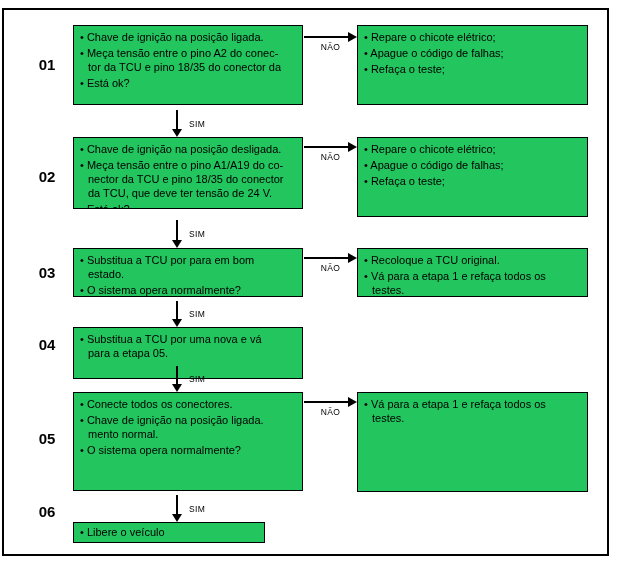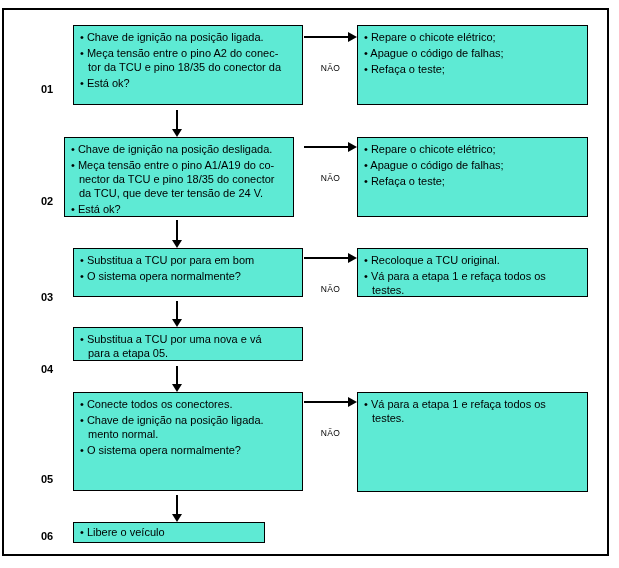--- a/index.html
+++ b/index.html
@@ -16,46 +16,44 @@
     position: absolute;
     left: 2px; top: 8px;
     width: 607px; height: 548px;
     border: 2px solid #000;
     box-sizing: border-box;
   }
   .step-num {
     position: absolute;
     left: 28px; width: 38px;
     text-align: center;
-    font-size: 11px;
+    font-size: 15px;
     font-weight: bold;
     line-height: 14px;
-    margin-top: 24px;
   }
   .box {
     position: absolute;
     box-sizing: border-box;
-    background: #5eead4;
+    background: #22c55e;
     border: 1px solid #000;
     padding: 4px 3px 0 6px;
     overflow: hidden;
   }
   .ln {
     font-size: 11px;
     line-height: 14px;
     white-space: nowrap;
   }
   .ln.cont { padding-left: 8px; }
   .ln.b:not(:first-child) { margin-top: 2px; }
   .lbl {
     font-size: 8.5px;
     letter-spacing: 0.3px;
     white-space: nowrap;
     color: #000;
-    margin-top: 21px;
   }
   .harrow { position: absolute; height: 18px; }
   .harrow .hline {
     position: absolute; left: 0; top: 0;
     width: calc(100% - 7px); height: 2px;
     background: #000;
   }
   .harrow .hhead {
     position: absolute; right: 0; top: -4px;
     width: 0; height: 0;
@@ -108,21 +106,21 @@
       <div class="ln b">• Apague o código de falhas;</div>
       <div class="ln b">• Refaça o teste;</div>
     </div>
   <div class="varrow" style="left:172px;top:110px;height:27px">
     <div class="vline"></div>
     <div class="vhead"></div>
     <div class="lbl">SIM</div>
   </div>
 
   <div class="step-num" style="top:170px">02</div>
-  <div class="box" style="left:64px;top:137px;width:230px;height:80px">
+  <div class="box" style="left:73px;top:137px;width:230px;height:72px">
       <div class="ln b">• Chave de ignição na posição desligada.</div>
       <div class="ln b">• Meça tensão entre o pino A1/A19 do co-</div>
       <div class="ln cont">nector da TCU e pino 18/35 do conector</div>
       <div class="ln cont">da TCU, que deve ter tensão de 24 V.</div>
       <div class="ln b">• Está ok?</div>
     </div>
   <div class="harrow" style="left:304px;top:146px;width:53px">
     <div class="hline"></div>
     <div class="hhead"></div>
     <div class="lbl">NÃO</div>
@@ -134,50 +132,51 @@
     </div>
   <div class="varrow" style="left:172px;top:220px;height:28px">
     <div class="vline"></div>
     <div class="vhead"></div>
     <div class="lbl">SIM</div>
   </div>
 
   <div class="step-num" style="top:266px">03</div>
   <div class="box" style="left:73px;top:248px;width:230px;height:49px">
       <div class="ln b">• Substitua a TCU por para em bom</div>
+      <div class="ln cont">estado.</div>
       <div class="ln b">• O sistema opera normalmente?</div>
     </div>
   <div class="harrow" style="left:304px;top:257px;width:53px">
     <div class="hline"></div>
     <div class="hhead"></div>
     <div class="lbl">NÃO</div>
   </div>
   <div class="box" style="left:357px;top:248px;width:231px;height:49px">
       <div class="ln b">• Recoloque a TCU original.</div>
       <div class="ln b">• Vá para a etapa 1 e refaça todos os</div>
       <div class="ln cont">testes.</div>
     </div>
   <div class="varrow" style="left:172px;top:301px;height:26px">
     <div class="vline"></div>
     <div class="vhead"></div>
     <div class="lbl">SIM</div>
   </div>
 
   <div class="step-num" style="top:338px">04</div>
-  <div class="box" style="left:73px;top:327px;width:230px;height:34px">
+  <div class="box" style="left:73px;top:327px;width:230px;height:52px">
       <div class="ln b">• Substitua a TCU por uma nova e vá</div>
       <div class="ln cont">para a etapa 05.</div>
     </div>
   <div class="varrow" style="left:172px;top:366px;height:26px">
     <div class="vline"></div>
     <div class="vhead"></div>
     <div class="lbl">SIM</div>
   </div>
 
-  <div class="step-num" style="top:448px">05</div>
+  <div class="step-num" style="top:432px">05</div>
   <div class="box" style="left:73px;top:392px;width:230px;height:99px">
       <div class="ln b">• Conecte todos os conectores.</div>
       <div class="ln b">• Chave de ignição na posição ligada.</div>
       <div class="ln cont">mento normal.</div>
       <div class="ln b">• O sistema opera normalmente?</div>
     </div>
   <div class="harrow" style="left:304px;top:401px;width:53px">
     <div class="hline"></div>
     <div class="hhead"></div>
     <div class="lbl">NÃO</div>

